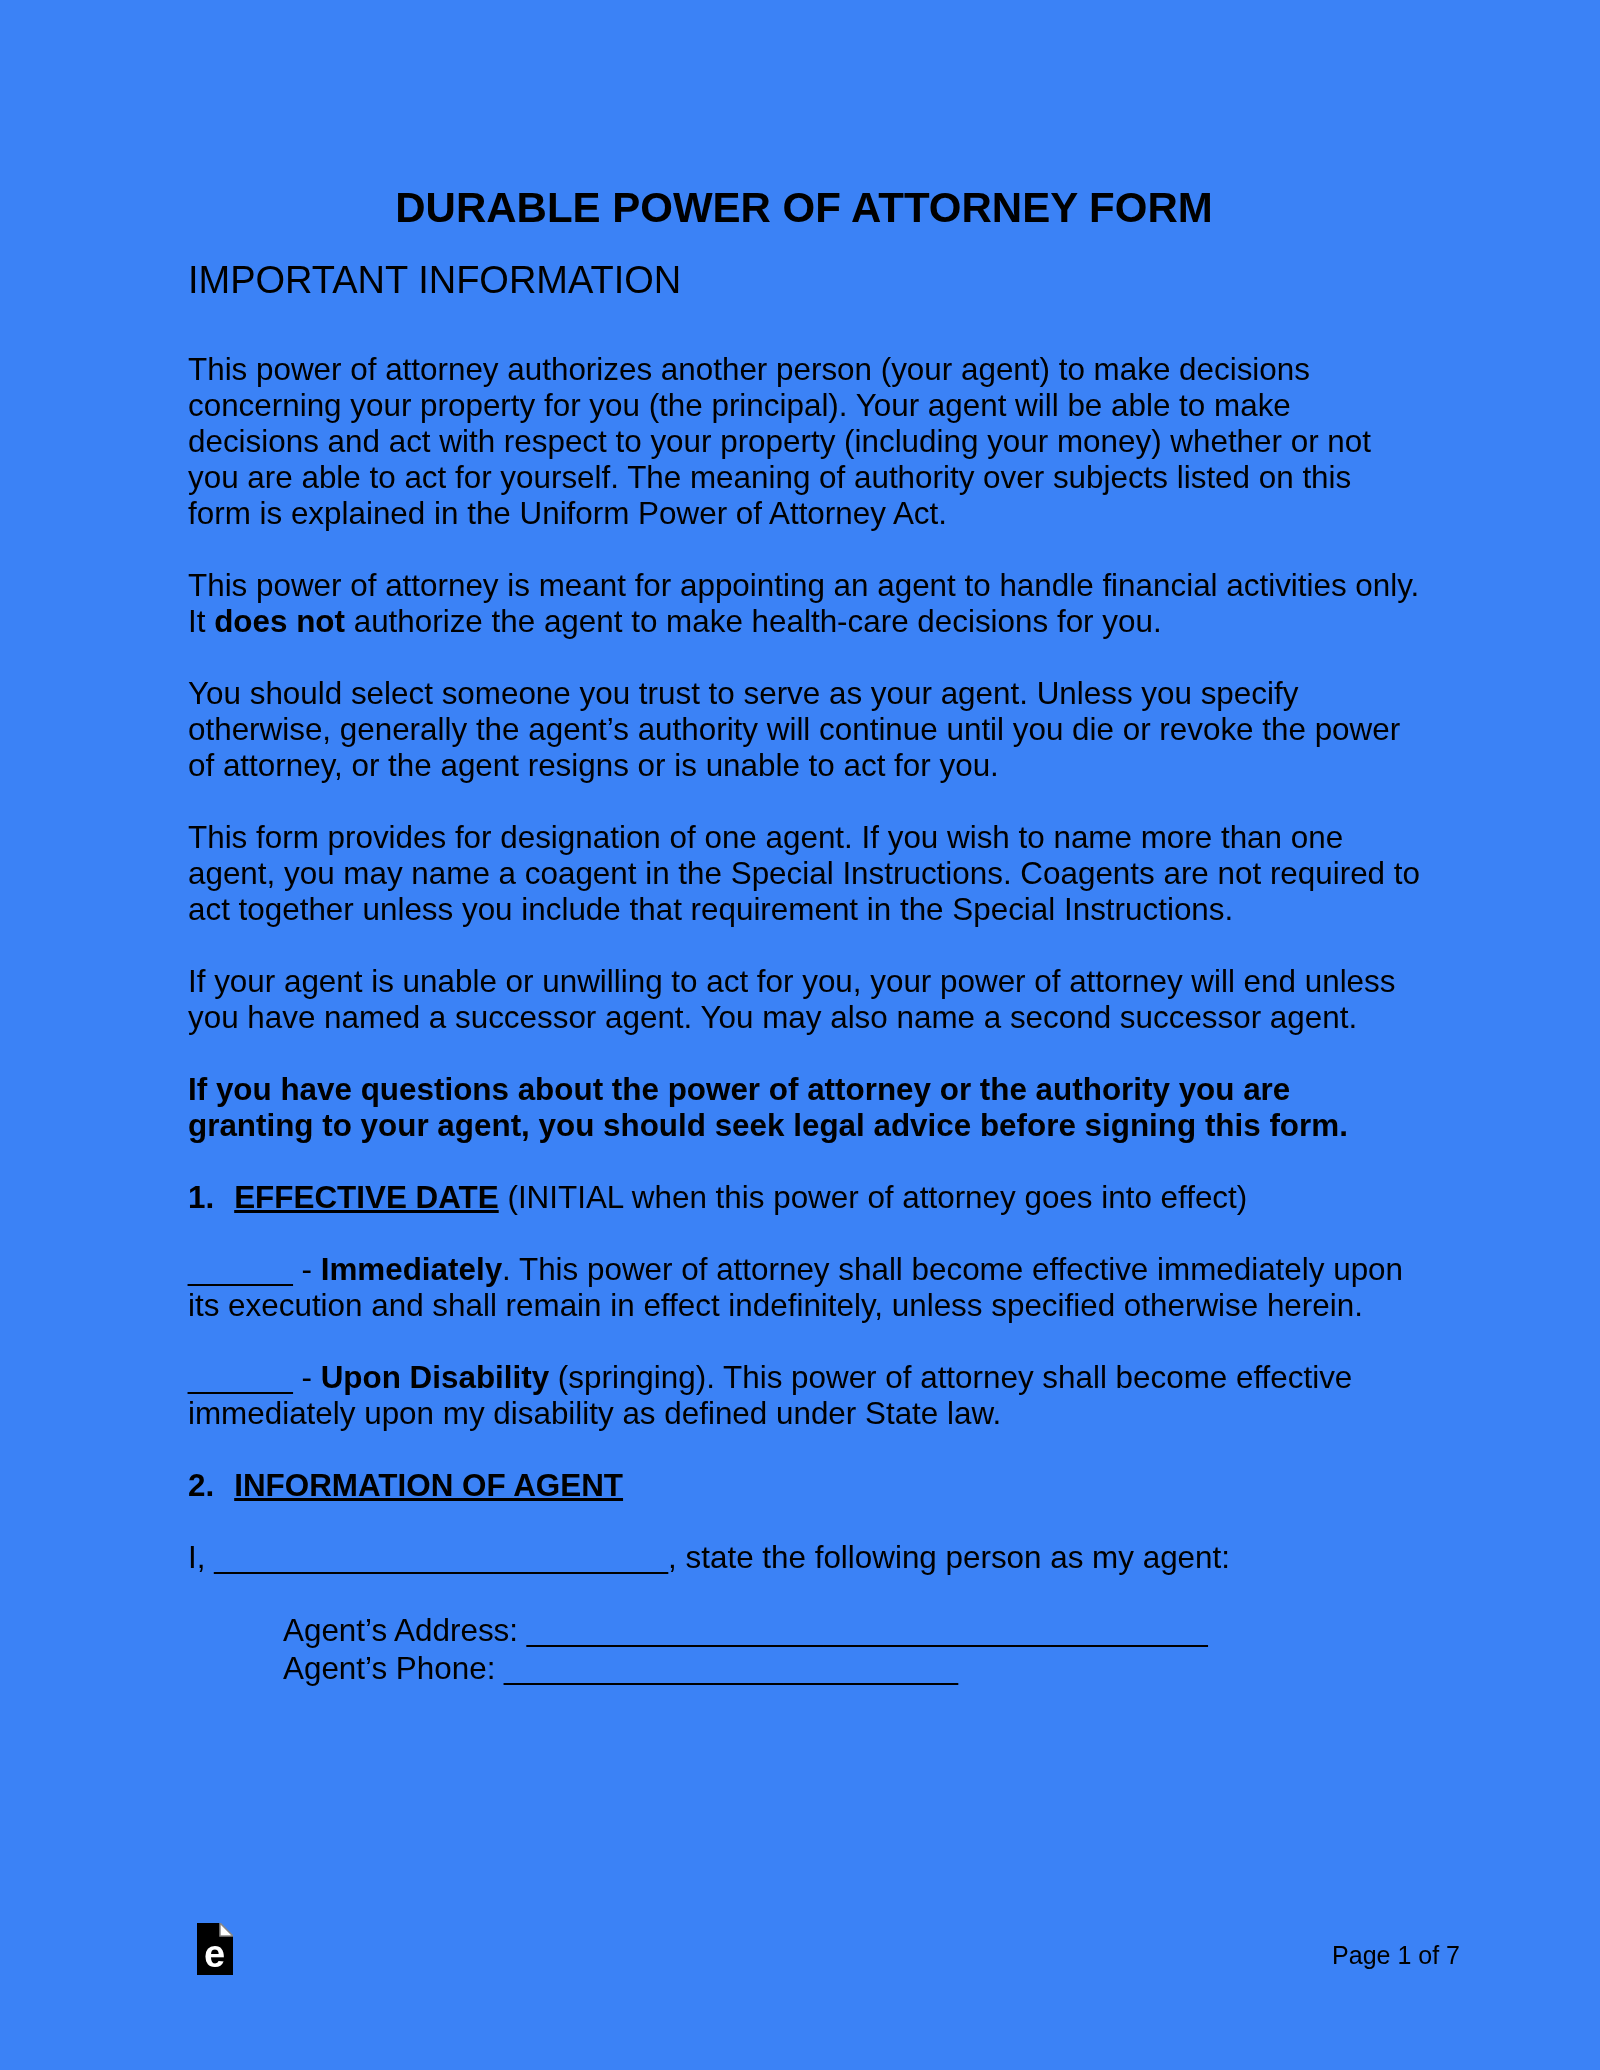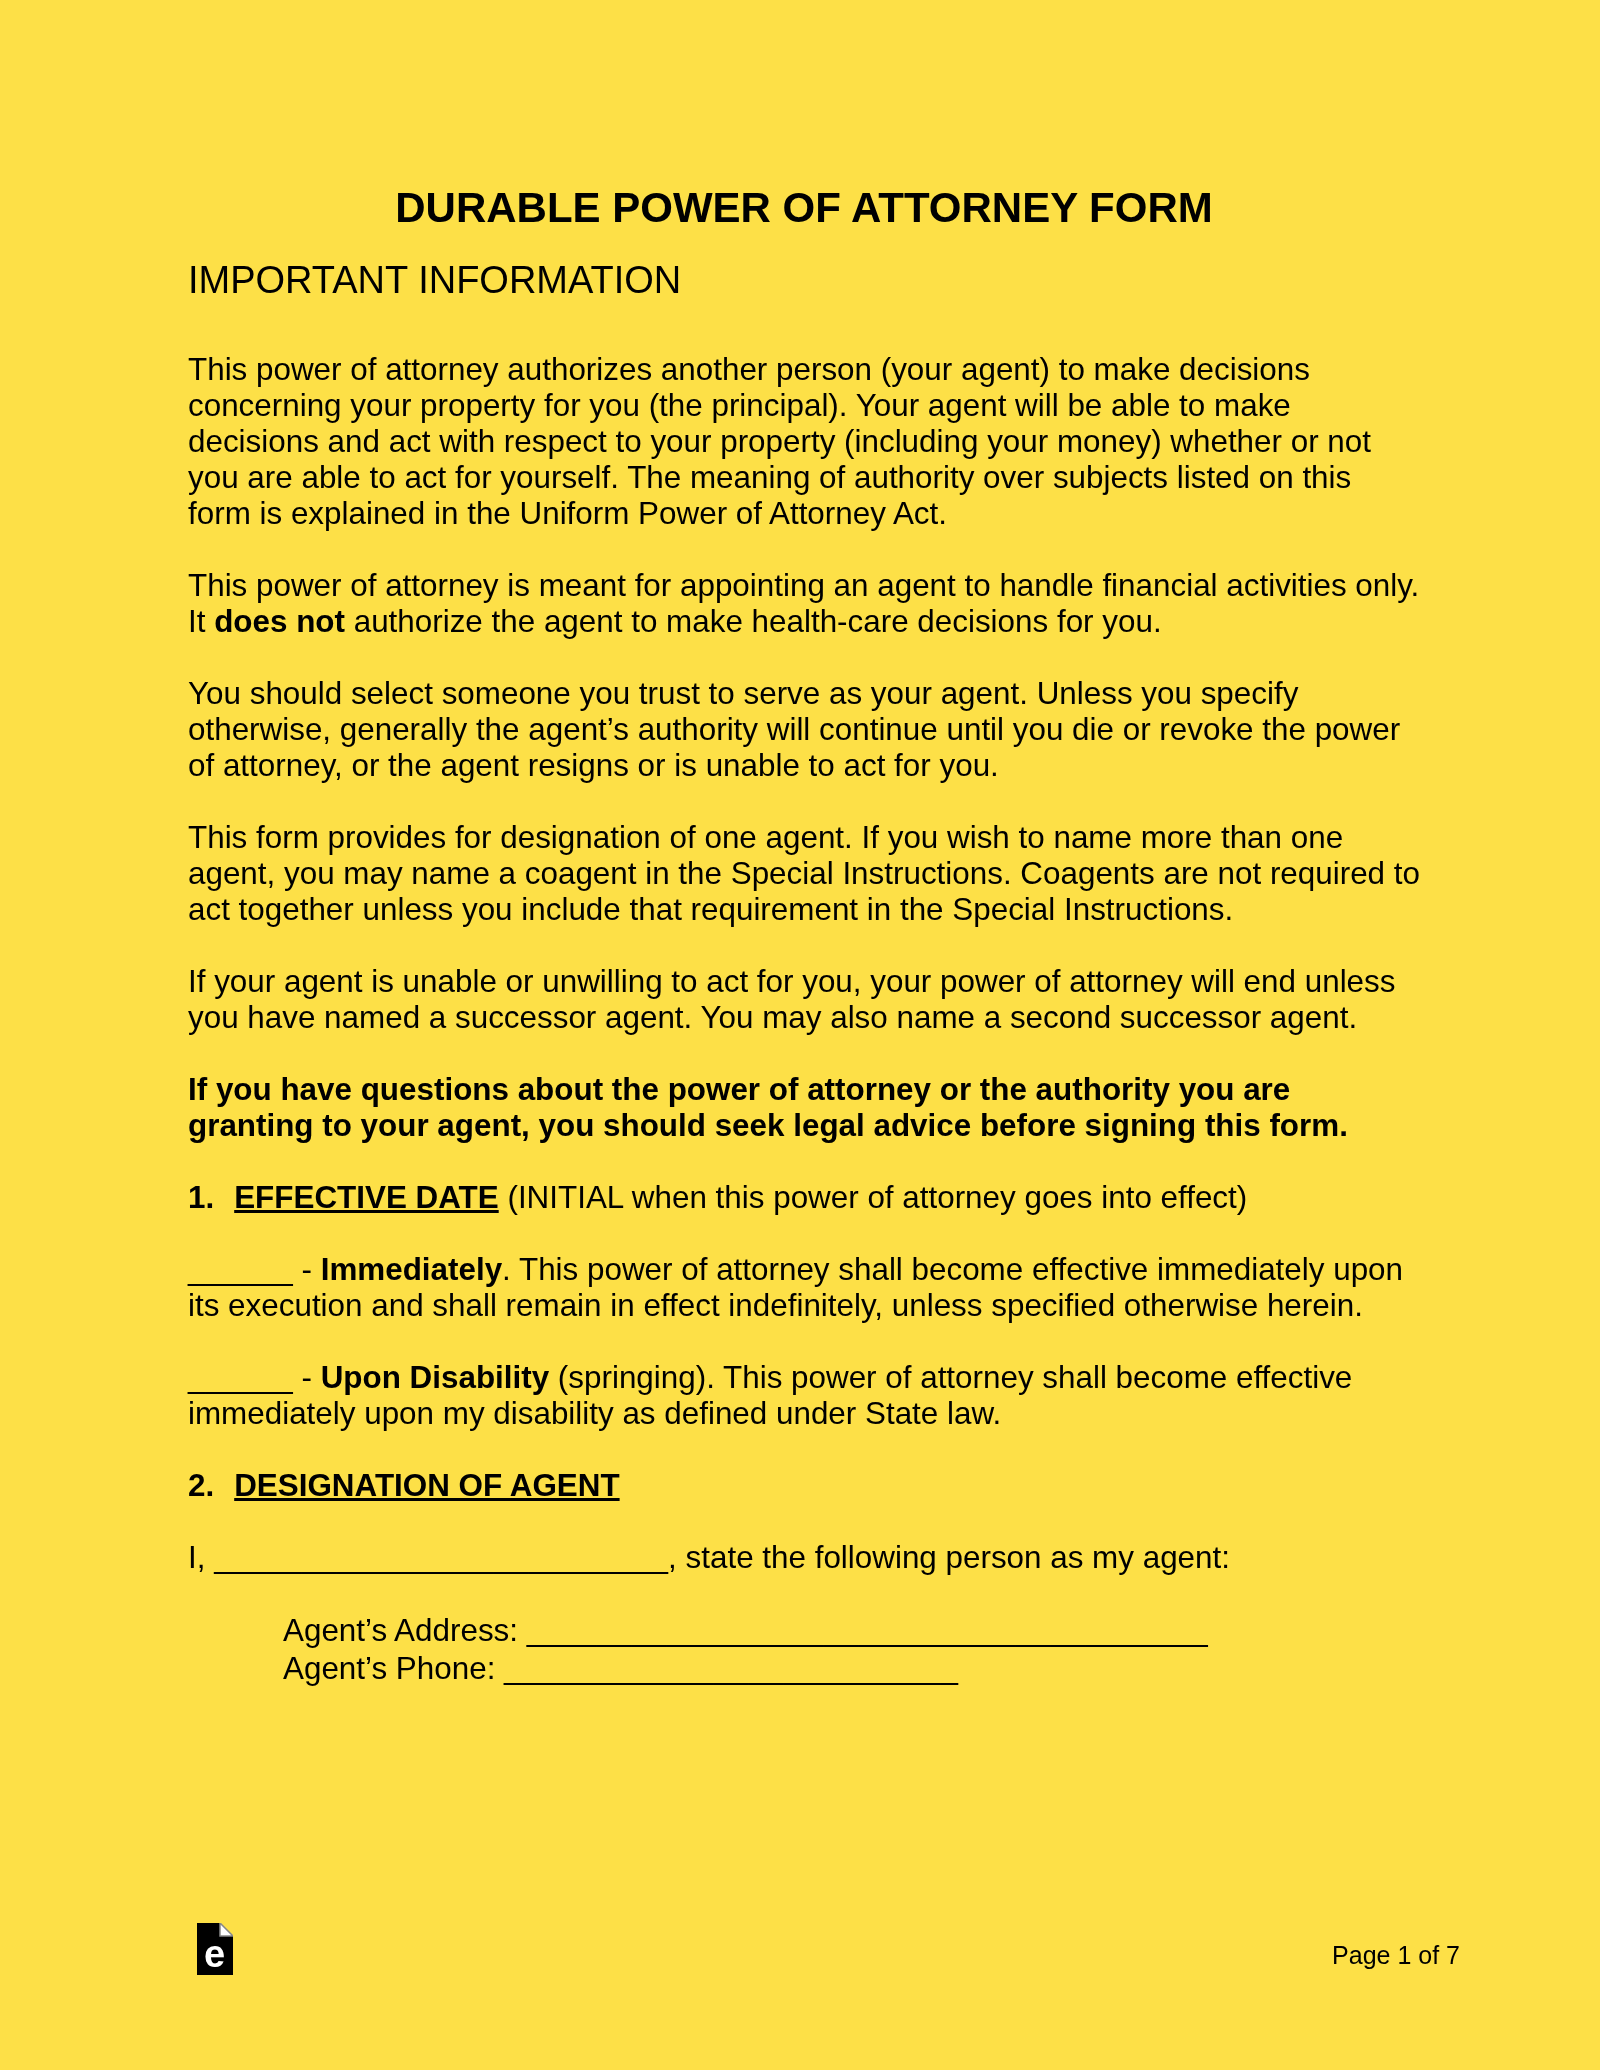--- a/index.html
+++ b/index.html
@@ -1,20 +1,20 @@
 <!DOCTYPE html>
 <html><head>
 <meta charset="utf-8">
 <style>
   html, body { margin: 0; padding: 0; background: #ffffff; }
   .page {
     position: relative;
     width: 1600px;
     height: 2070px;
-    background: #fde047;
+    background: #3b82f6;
     color: #000000;
     font-family: "Liberation Sans", sans-serif;
     overflow: hidden;
   }
   .content {
     position: absolute;
     left: 188px;
     top: 0;
     width: 1232px;
     font-size: 31.4px;
@@ -79,21 +79,21 @@
     <p class="para">If your agent is unable or unwilling to act for you, your power of attorney will end unless you have named a successor agent. You may also name a second successor agent.</p>
 
     <p class="para bold">If you have questions about the power of attorney or the authority you are granting to your agent, you should seek legal advice before signing this form.</p>
 
     <p class="para"><span class="sec-num">1.</span><span class="sec-title">EFFECTIVE DATE</span><span> (INITIAL when this power of attorney goes into effect)</span></p>
 
     <p class="para"><span>______ - </span><span class="bold">Immediately</span><span>. This power of attorney shall become effective immediately upon its execution and shall remain in effect indefinitely, unless specified otherwise herein.</span></p>
 
     <p class="para"><span>______ - </span><span class="bold">Upon Disability</span><span> (springing). This power of attorney shall become effective immediately upon my disability as defined under State law.</span></p>
 
-    <p class="para"><span class="sec-num">2.</span><span class="sec-title">DESIGNATION OF AGENT</span></p>
+    <p class="para"><span class="sec-num">2.</span><span class="sec-title">INFORMATION OF AGENT</span></p>
 
     <p class="para"><span>I, </span><span>__________________________</span><span>, state the following person as my agent:</span></p>
 
     <div class="indent-block">
       <div><span>Agent’s Address: </span><span>_______________________________________</span></div>
       <div><span>Agent’s Phone: </span><span>__________________________</span></div>
     </div>
 
   </div>
 

